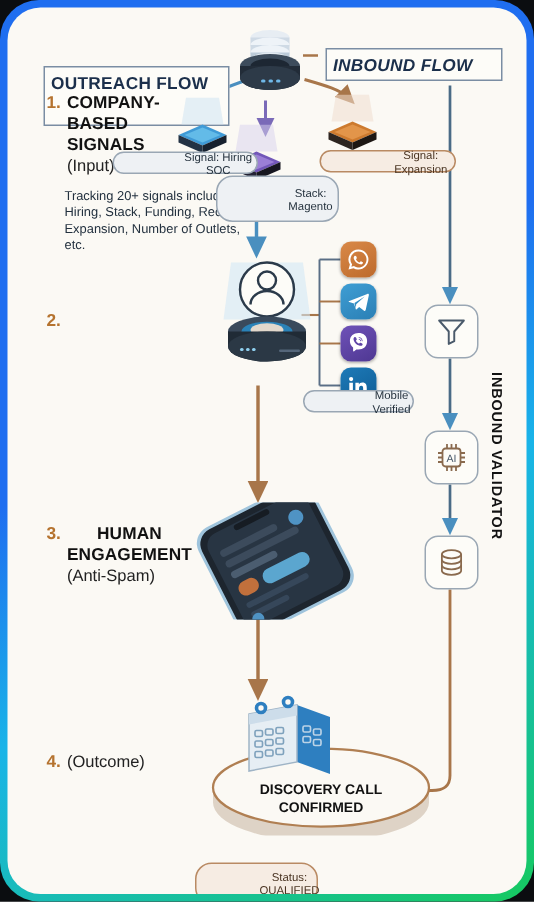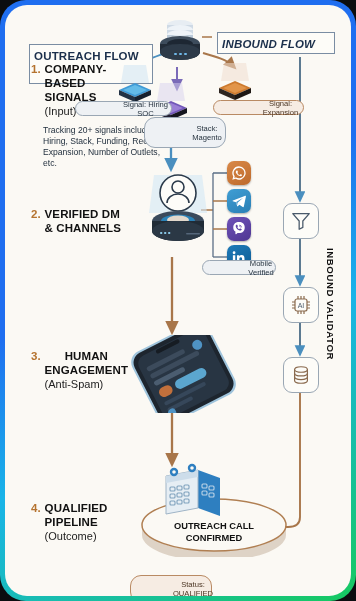--- a/index.html
+++ b/index.html
@@ -162,41 +162,34 @@
     <span class="txt">
       <span class="main ml" style="white-space: pre-line;">COMPANY-
 BASED
 SIGNALS</span>
       <span class="sub">(Input)</span>
     </span>
   </div>
 
   <div class="step nosel" id="step2">
     <span class="num">2.</span>
-    <span class="txt">
-      <span class="main ml" style="white-space: pre-line;">VERIFIED DM
-&amp; CHANNELS</span>
-      <span class="sub"></span>
-    </span>
   </div>
 
   <div class="step nosel" id="step3">
     <span class="num">3.</span>
     <span class="txt">
       <span class="main ml" style="white-space: pre-line; text-align: center;">HUMAN
 ENGAGEMENT</span>
       <span class="sub">(Anti-Spam)</span>
     </span>
   </div>
 
   <div class="step nosel" id="step4">
     <span class="num">4.</span>
     <span class="txt">
-      <span class="main ml" style="white-space: pre-line;">QUALIFIED
-PIPELINE</span>
       <span class="sub">(Outcome)</span>
     </span>
   </div>
 
   <div id="tracking-note" class="nosel">Tracking 20+ signals including Hiring, Stack, Funding, Recent Expansion, Number of Outlets, etc.</div>
 
   <div class="art" id="hub">
     <svg width="62" height="62" viewBox="0 0 62 62">
       <ellipse cx="31" cy="14" rx="13" ry="5" fill="#e7edf3"></ellipse>
       <path d="M18,14 v5 a13,5 0 0 0 26,0 v-5" fill="#cfdae5"></path>
@@ -358,21 +351,21 @@
       </g>
       <g fill="none" stroke="#bcd3e6" stroke-width="1.1">
         <rect x="44" y="24" width="5" height="4" rx="1"></rect>
         <rect x="51" y="26" width="5" height="4" rx="1"></rect>
         <rect x="44" y="31" width="5" height="4" rx="1"></rect>
         <rect x="51" y="33" width="5" height="4" rx="1"></rect>
       </g>
     </svg>
   </div>
 
-  <div id="disc-label" class="nosel" style="white-space: pre-line;">OUTREACH CALL
+  <div id="disc-label" class="nosel" style="white-space: pre-line;">DISCOVERY CALL
 CONFIRMED</div>
 
   <div class="pill nosel" id="pill-hiring" style="white-space: pre-line;">Signal: Hiring SOC</div>
   <div class="pill nosel" id="pill-stack" style="white-space: pre-line;">Stack: Magento</div>
   <div class="pill brown nosel" id="pill-expansion" style="white-space: pre-line;">Signal: Expansion</div>
   <div class="pill nosel" id="pill-mobile" style="white-space: pre-line;">Mobile Verified</div>
   <div class="pill brown nosel" id="pill-status" style="white-space: pre-line;">Status: QUALIFIED</div>
 
 </div>
 </div>

